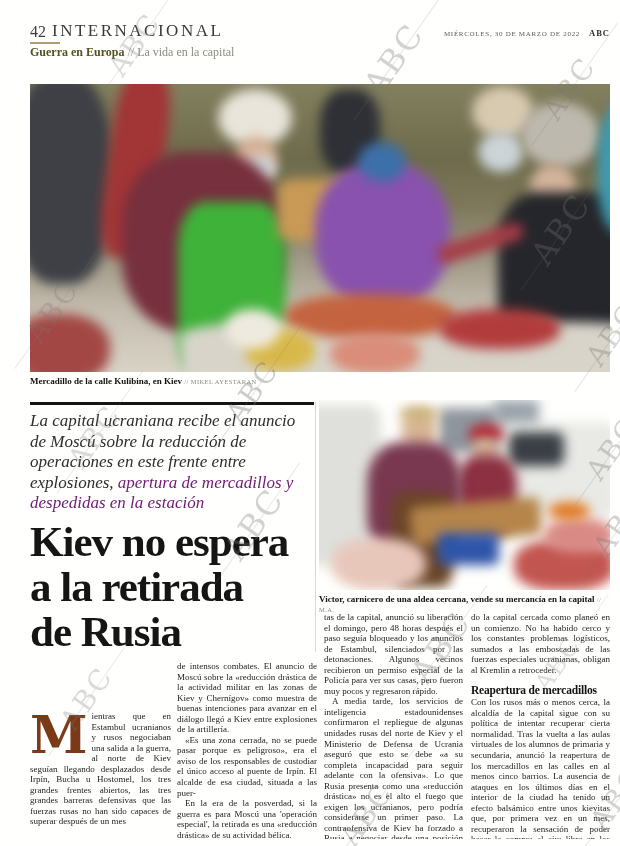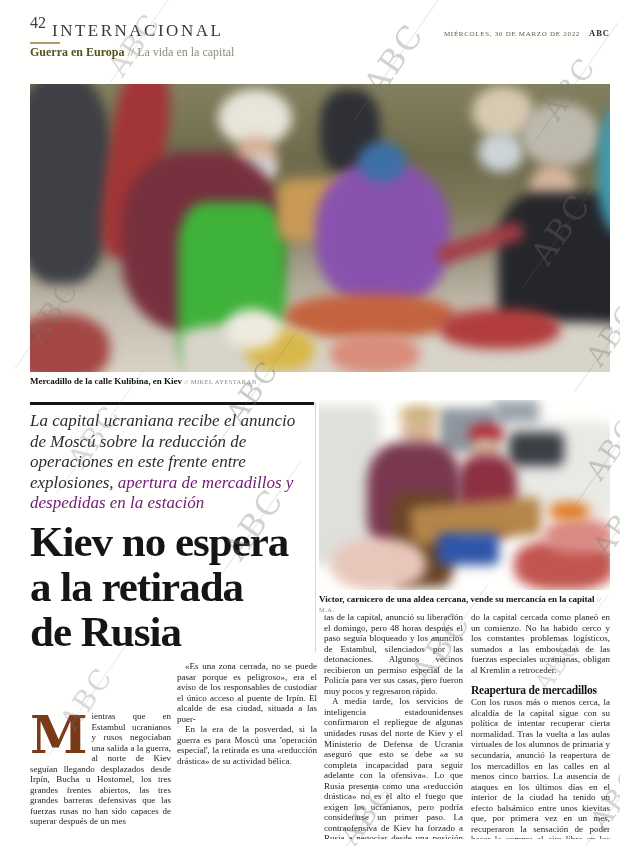--- a/index.html
+++ b/index.html
@@ -1,21 +1,21 @@
 <!DOCTYPE html>
 <html><head>
 <meta charset="utf-8">
 <style>
   html,body{margin:0;padding:0;background:#e8e8e8;}
   .page{position:relative;width:620px;height:846px;background:#fffffd;overflow:hidden;
         font-family:"Liberation Serif",serif;color:#1c1c1c;}
   .abs{position:absolute;}
 
   
-  .pagenum{left:30px;top:14px;font-size:16px;color:#3c3c3c;}
+  .pagenum{left:30px;top:23px;font-size:16px;color:#3c3c3c;}
   .pagenum-rule{left:30px;top:42px;width:30px;height:2px;background:#b59b72;}
   .section{left:52px;top:21px;font-size:17px;letter-spacing:2.5px;color:#3a3a38;font-weight:400;}
   .dateline{right:10px;top:28px;font-size:7px;letter-spacing:.7px;color:#5a5a55;text-align:center;}
   .dateline .brand{font-weight:bold;color:#2e2e2e;font-size:8.5px;margin-left:9px;letter-spacing:1px;}
   .kicker{left:30px;top:45px;font-size:12px;}
   .kicker .kb{font-weight:bold;color:#55511f;}
   .kicker .ks{color:#9a9a94;}
   .kicker .kr{color:#8c8c86;}
 
   
@@ -149,20 +149,21 @@
 
   <h1 class="abs headline" style="margin:0;">Kiev no espera
 a la retirada
 de Rusia</h1>
 
 
   <div class="abs col col1">
     <p><span class="dropcap">M</span><span>ientras que en Estambul ucranianos y rusos negociaban una salida a la guerra, al norte de Kiev seguían llegando desplazados desde Irpín, Bucha u Hostomel, los tres grandes frentes abiertos, las tres grandes barreras defensivas que las fuerzas rusas no han sido capaces de superar después de un mes</span></p>
   </div>
   <div class="abs col col2">
+    <p>de intensos combates. El anuncio de Moscú sobre la «reducción drástica de la actividad militar en las zonas de Kiev y Chernígov» como muestra de buenas intenciones para avanzar en el diálogo llegó a Kiev entre explosiones de la artillería.</p>
     <p class="ind">«Es una zona cerrada, no se puede pasar porque es peligroso», era el aviso de los responsables de custodiar el único acceso al puente de Irpín. El alcalde de esa ciudad, situada a las puer-</p>
     <p class="ind">En la era de la posverdad, si la guerra es para Moscú una 'operación especial', la retirada es una «reducción drástica» de su actividad bélica.</p>
   </div>
   <div class="abs col col3">
     <p>tas de la capital, anunció su liberación el domingo, pero 48 horas después el paso seguía bloqueado y los anuncios de Estambul, silenciados por las detonaciones. Algunos vecinos recibieron un permiso especial de la Policía para ver sus casas, pero fueron muy pocos y regresaron rápido.</p>
     <p class="ind">A media tarde, los servicios de inteligencia estadounidenses confirmaron el repliegue de algunas unidades rusas del norte de Kiev y el Ministerio de Defensa de Ucrania aseguró que esto se debe «a su completa incapacidad para seguir adelante con la ofensiva». Lo que Rusia presenta como una «reducción drástica» no es el alto el fuego que exigen los ucranianos, pero podría considerarse un primer paso. La contraofensiva de Kiev ha forzado a Rusia a negociar desde una posición mucho más débil que si hubiera teni-</p>
   </div>
   <div class="abs col col4">
     <p>do la capital cercada como planeó en un comienzo. No ha habido cerco y los constantes problemas logísticos, sumados a las emboscadas de las fuerzas especiales ucranianas, obligan al Kremlin a retroceder.</p>
     <h3 class="subhead">Reapertura de mercadillos</h3>

